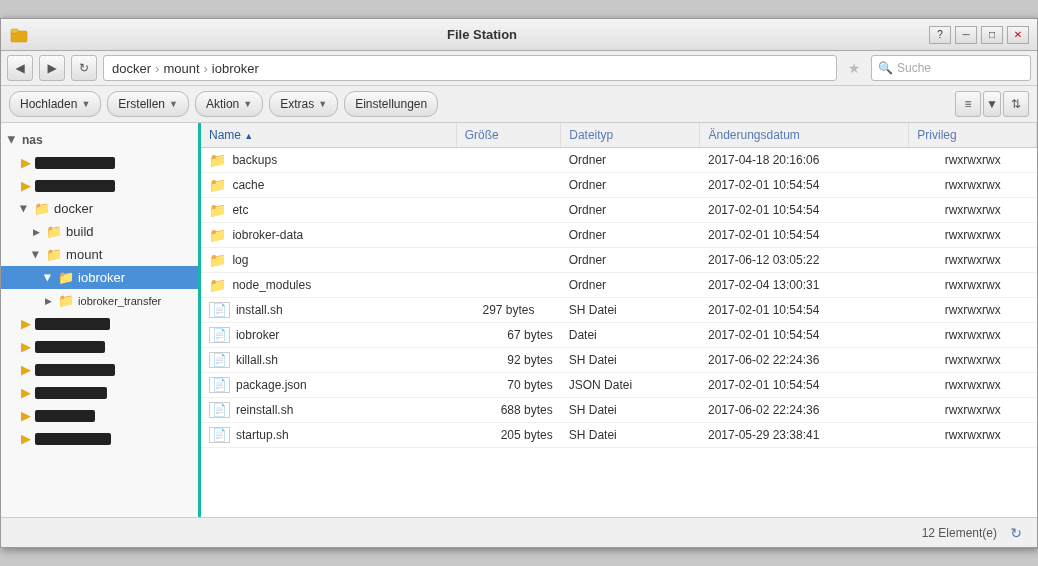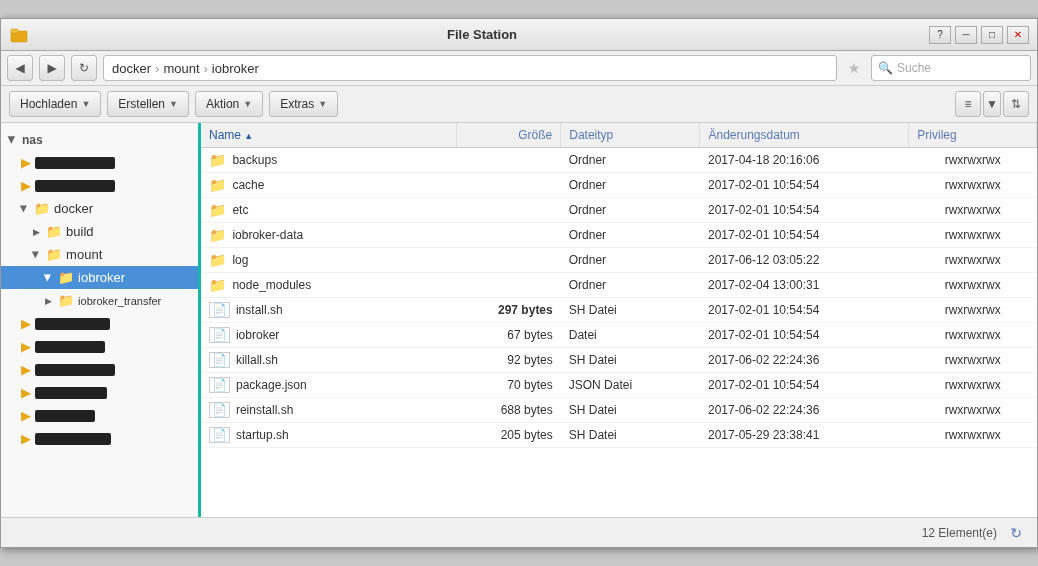--- a/index.html
+++ b/index.html
@@ -135,21 +135,21 @@
       display: flex;
       align-items: center;
       gap: 6px;
       flex-shrink: 0;
     }
     .action-btn {
       height: 26px;
       padding: 0 10px;
       background: linear-gradient(to bottom, #fafafa, #e0e0e0);
       border: 1px solid #bbb;
-      border-radius: 3px;
+      border-radius: 11px;
       cursor: pointer;
       font-size: 12px;
       color: #333;
       display: flex;
       align-items: center;
       gap: 4px;
     }
     .action-btn .arrow { font-size: 9px; color: #666; }
     .spacer { flex: 1; }
     .view-btns {
@@ -341,20 +341,23 @@
       <span class="arrow">▼</span>
     </button>
     <button class="action-btn">
       <span>Aktion</span>
       <span class="arrow">▼</span>
     </button>
     <button class="action-btn">
       <span>Extras</span>
       <span class="arrow">▼</span>
     </button>
+    <button class="action-btn">
+      <span>Einstellungen</span>
+    </button>
     <div class="spacer"></div>
     <div class="view-btns">
       <button class="view-btn" title="List view">
         <span>≡</span>
       </button>
       <button class="view-btn" style="width:18px;">
         <span>▼</span>
       </button>
       <button class="view-btn">
         <span>⇅</span>
@@ -436,21 +439,21 @@
       </div>
     </div>
 
     <div class="file-list">
       <table class="file-table">
         <thead>
           <tr>
             <th class="col-name active">
               Name <span class="sort-arrow">▲</span>
             </th>
-            <th class="col-size" style="text-align:right;">Größe</th>
+            <th class="col-size" style="text-align:left;">Größe</th>
             <th class="col-type">Dateityp</th>
             <th class="col-date">Änderungsdatum</th>
             <th class="col-priv">Privileg</th>
           </tr>
         </thead>
         <tbody id="file-tbody">
         <tr>
     <td class="col-name">
       <span class="file-icon">
                   <span style="color:#e6a817;font-size:14px;">📁</span>
@@ -522,21 +525,21 @@
     <td class="col-date">2017-02-04 13:00:31</td>
     <td class="col-priv">rwxrwxrwx</td>
   </tr>
             <tr>
     <td class="col-name">
       <span class="file-icon">
                   <span style="color:#ccc;font-size:12px;border:1px solid #ccc;padding:0 2px;">📄</span>
                   <span>install.sh</span>
                 </span>
     </td>
-    <td class="col-size" style="text-align:right;font-weight:bold;">297 bytes</td>
+    <td class="col-size" style="text-align:center;">297 bytes</td>
     <td class="col-type">SH Datei</td>
     <td class="col-date">2017-02-01 10:54:54</td>
     <td class="col-priv">rwxrwxrwx</td>
   </tr>
             <tr>
     <td class="col-name">
       <span class="file-icon">
                   <span style="color:#ccc;font-size:12px;border:1px solid #ccc;padding:0 2px;">📄</span>
                   <span>iobroker</span>
                 </span>

